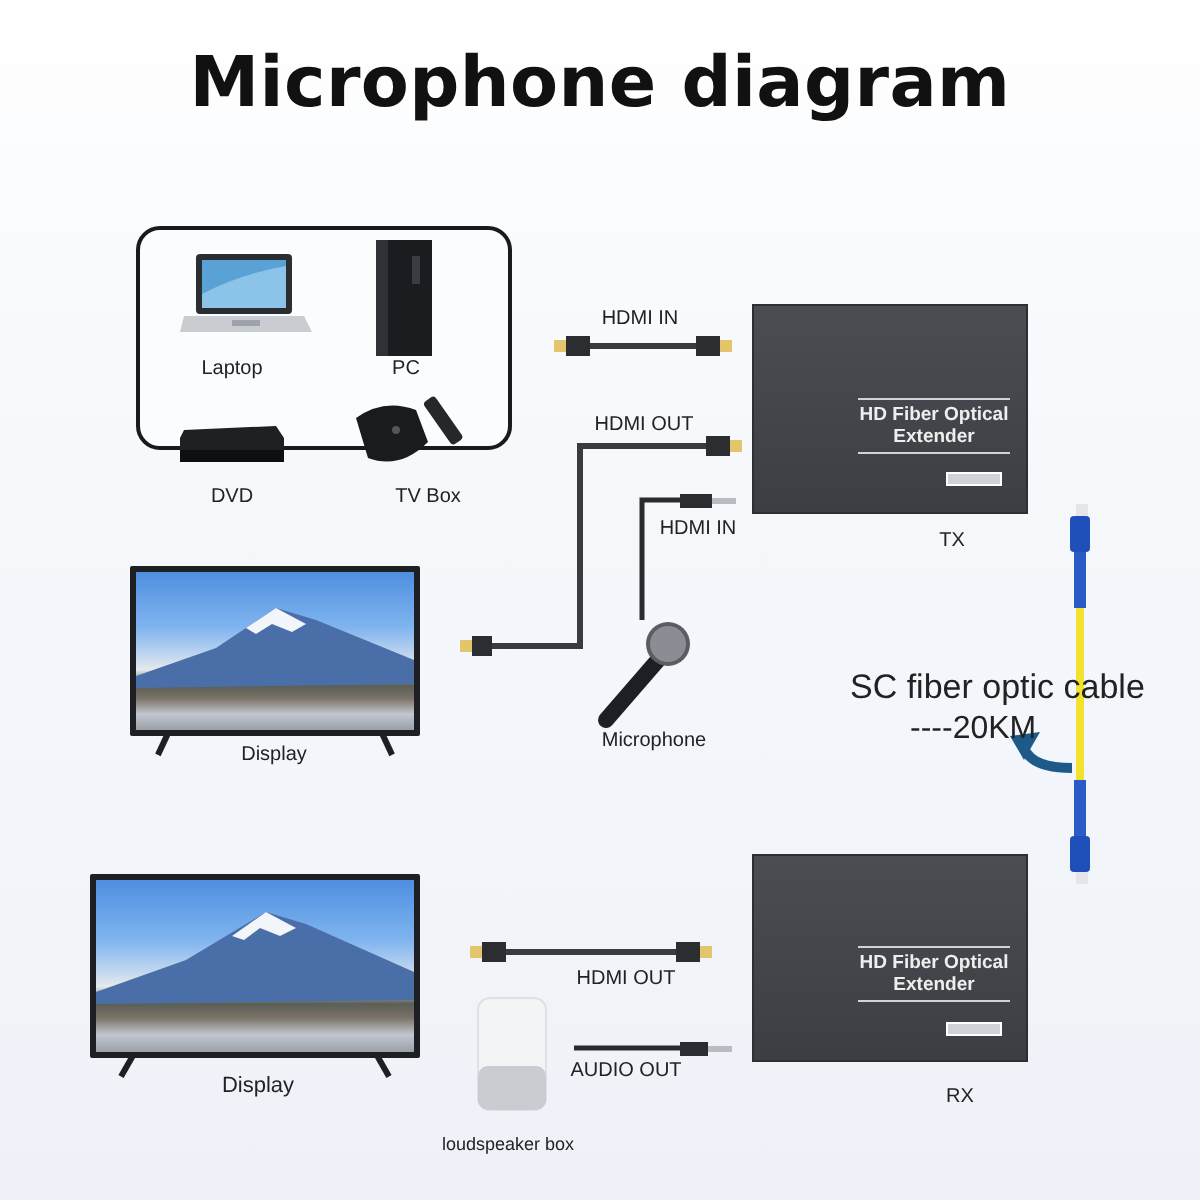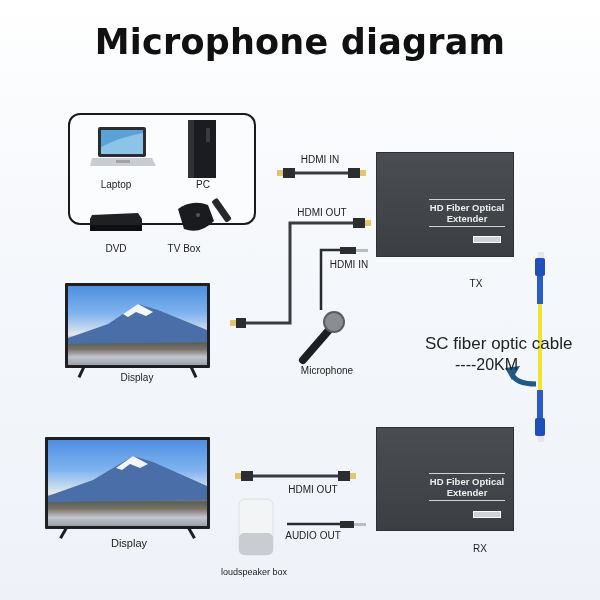--- a/index.html
+++ b/index.html
@@ -69,21 +69,21 @@
     <path d="M4 4 L50 2 L54 8 L54 20 L2 20 L2 8 Z" fill="#1e2024"></path>
     <rect x="2" y="14" width="52" height="6" fill="#0e0f11"></rect>
   </svg>
   <div class="lbl lbl-c" style="left:46px;top:128px">DVD</div>
 
   <svg class="abs" style="left:100px;top:80px" width="70" height="46">
     <path d="M8 14 Q22 4 38 10 L44 26 Q30 40 14 34 Z" fill="#1a1b1e"></path>
     <circle cx="28" cy="20" r="2" fill="#555"></circle>
     <rect x="48" y="2" width="7" height="26" rx="2" transform="rotate(-35 52 15)" fill="#25272b"></rect>
   </svg>
-  <div class="lbl lbl-c" style="left:114px;top:128px">TV Box</div>
+  <div class="lbl lbl-c" style="left:144px;top:128px">TV Box</div>
 </div>
 
 <svg class="abs" style="left:0;top:0" width="600" height="600">
 
   <g>
     <rect x="277" y="170" width="6" height="6" fill="#e3c56b"></rect>
     <rect x="283" y="168" width="12" height="10" fill="#2c2d30"></rect>
     <line x1="295" y1="173" x2="348" y2="173" stroke="#3a3b3f" stroke-width="3"></line>
     <rect x="348" y="168" width="12" height="10" fill="#2c2d30"></rect>
     <rect x="360" y="170" width="6" height="6" fill="#e3c56b"></rect>
@@ -140,21 +140,21 @@
 </svg>
 
 <div class="lbl lbl-c" style="left:320px;top:154px">HDMI IN</div>
 <div class="lbl lbl-c" style="left:322px;top:207px">HDMI OUT</div>
 <div class="lbl lbl-c" style="left:349px;top:259px">HDMI IN</div>
 
 <div class="extender" style="left:376px;top:152px;width:138px;height:105px">
   <div class="ext-title" style="top:46px">HD Fiber Optical Extender</div>
   <div class="ext-badge" style="left:96px;top:83px"></div>
 </div>
-<div class="lbl lbl-c" style="left:476px;top:278px">TX</div>
+<div class="lbl lbl-c" style="left:476px;top:265px">TX</div>
 
 <div class="tv" style="left:65px;top:283px;width:145px;height:85px">
   <svg width="139" height="79">
     <path d="M0 52 L40 38 L70 18 L90 24 L139 44 L139 56 L0 58 Z" fill="#4a6fa8"></path>
     <path d="M55 28 L70 18 L85 26 L78 30 L68 26 L60 31 Z" fill="#f2f5fa"></path>
   </svg>
 </div>
 <div class="tv-leg" style="left:80px;top:366px;transform:rotate(25deg)"></div>
 <div class="tv-leg" style="left:192px;top:366px;transform:rotate(-25deg)"></div>
 <div class="lbl lbl-c" style="left:137px;top:372px">Display</div>

